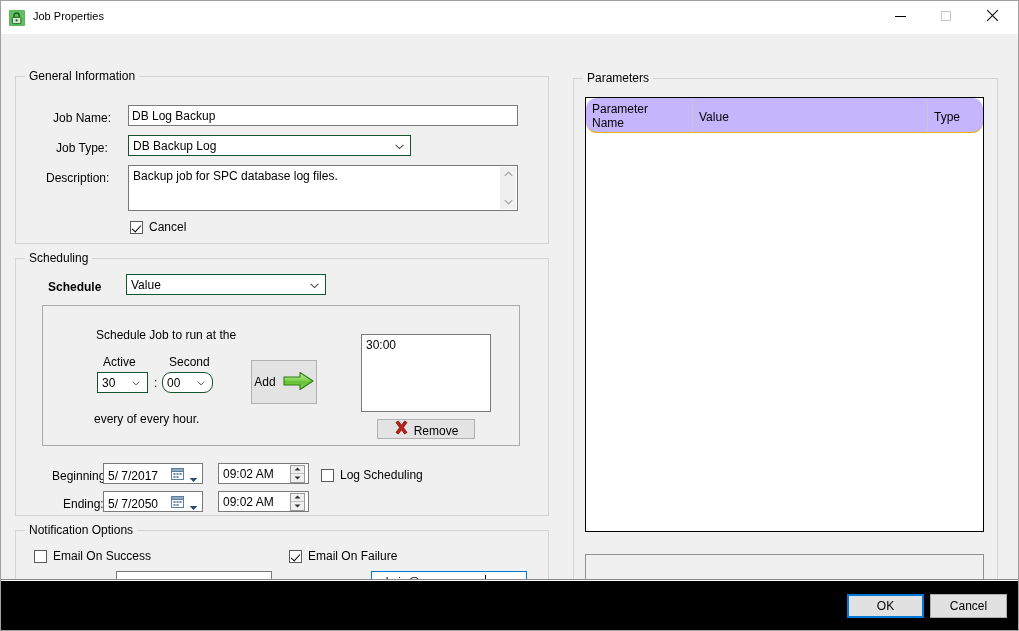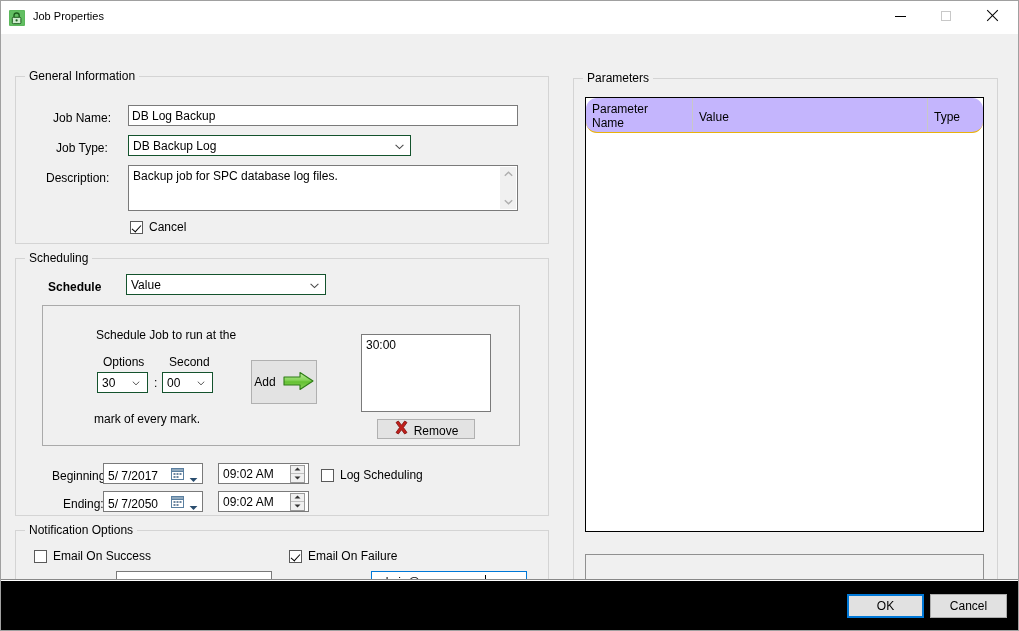--- a/index.html
+++ b/index.html
@@ -429,42 +429,42 @@
         <span class="chev">
           <svg width="9" height="6" viewBox="0 0 9 6">
               <path d="M0.6 0.8 L4.5 4.6 L8.4 0.8" fill="none" stroke="#4a4a4a" stroke-width="1.1"></path>
             </svg>
         </span>
       </div>
 
       <div class="panel" style="left:26px; top:46px; width:478px; height:141px;">
         <span class="lbl" style="left:53px; top:22px;">Schedule Job to run at the</span>
 
-        <span class="lbl" style="left:60px; top:49px;">Options</span>
+        <span class="lbl" style="left:60px; top:49px;">Active</span>
         <span class="lbl" style="left:126px; top:49px;">Second</span>
 
         <div class="combo" style="left:54px; top:66px; width:51px; height:21px;">
           <span>30</span>
           <span class="chev">
             <svg width="8" height="5" viewBox="0 0 9 6">
                 <path d="M0.6 0.8 L4.5 4.6 L8.4 0.8" fill="none" stroke="#4a4a4a" stroke-width="1.1"></path>
               </svg>
           </span>
         </div>
         <span class="lbl" style="left:111px; top:70px;">:</span>
-        <div class="combo" style="left:119px; top:66px; width:51px; height:21px;">
+        <div class="combo" style="left:119px; top:66px; width:51px; height:21px;border-radius:9px;">
           <span>00</span>
           <span class="chev">
             <svg width="8" height="5" viewBox="0 0 9 6">
                 <path d="M0.6 0.8 L4.5 4.6 L8.4 0.8" fill="none" stroke="#4a4a4a" stroke-width="1.1"></path>
               </svg>
           </span>
         </div>
 
-        <span class="lbl" style="left:51px; top:106px;">mark of every mark.</span>
+        <span class="lbl" style="left:51px; top:106px;">every of every hour.</span>
 
         <div class="btn addbtn" style="left:208px; top:54px; width:66px; height:44px;">
           <span>Add</span>
           <span>
             <svg width="31" height="20" viewBox="0 0 31 20">
               <defs>
                 <linearGradient id="gr" x1="0" y1="0" x2="0" y2="1">
                   <stop offset="0%" stop-color="#bdeb9a"></stop>
                   <stop offset="45%" stop-color="#86d45a"></stop>
                   <stop offset="55%" stop-color="#64c132"></stop>

